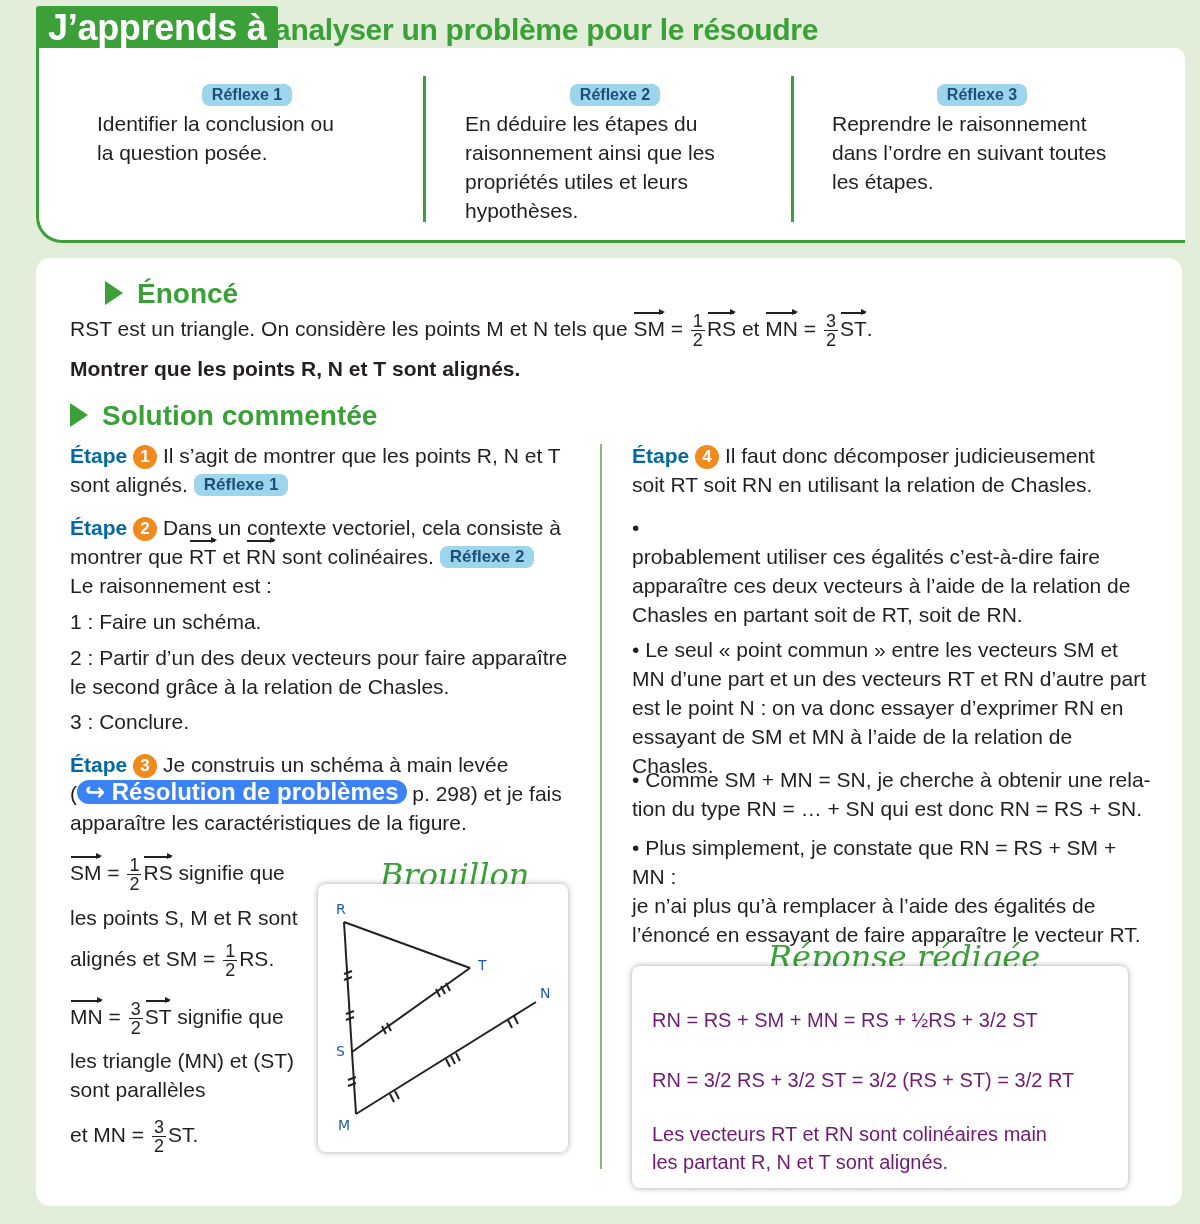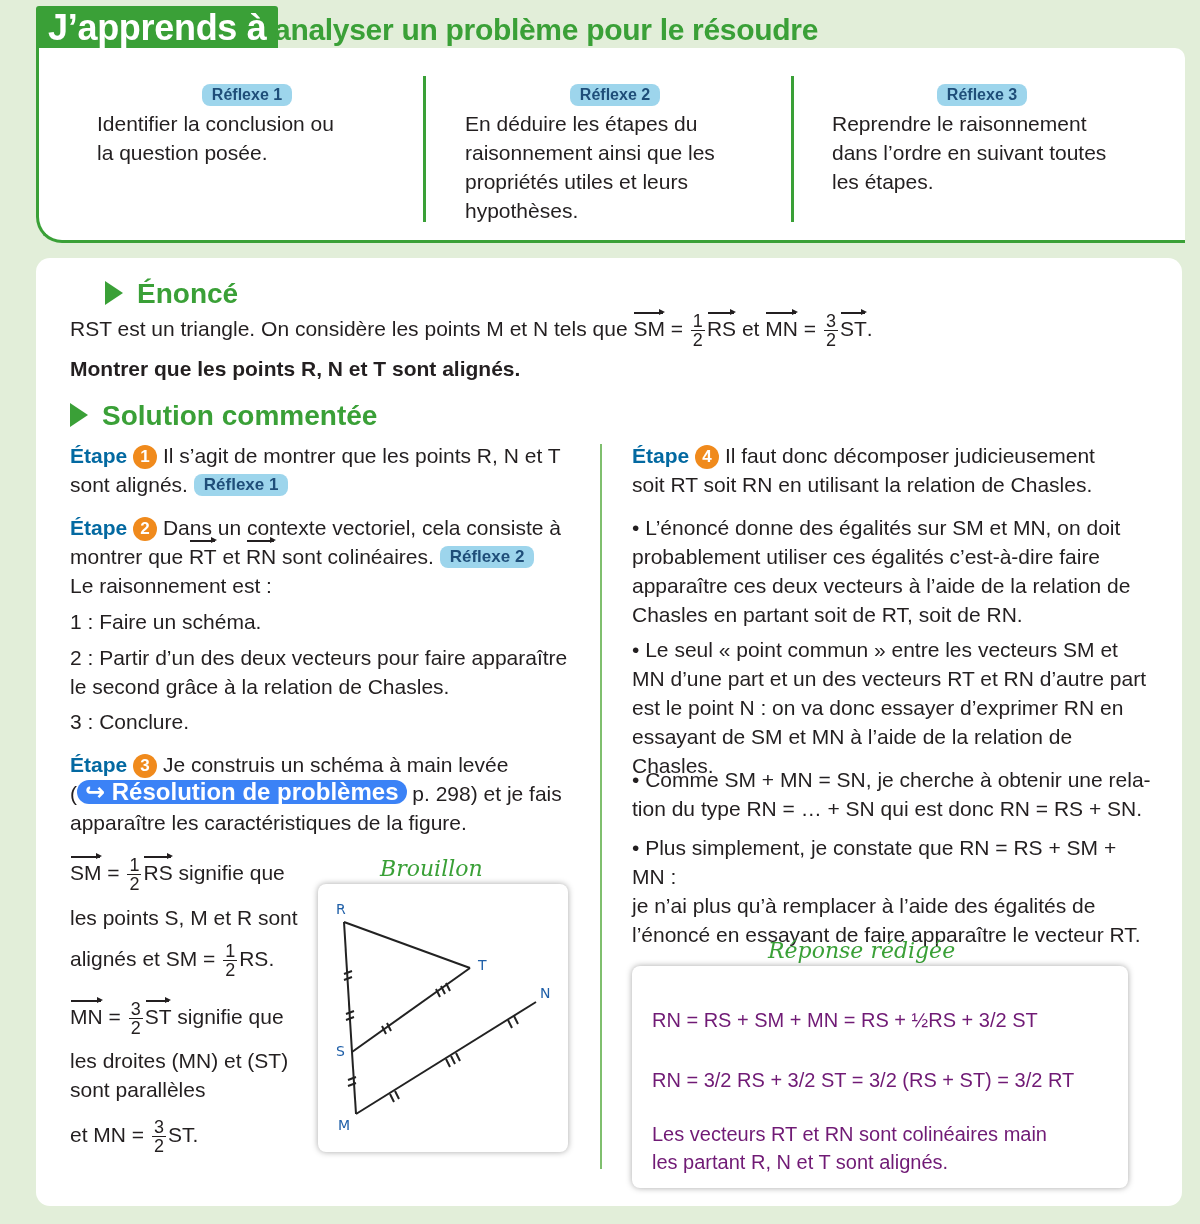--- a/index.html
+++ b/index.html
@@ -63,21 +63,21 @@
     border-top: 3.5px solid transparent; border-bottom: 3.5px solid transparent;
   }
   .frac { display: inline-block; vertical-align: middle; text-align: center; font-size: 18px; line-height: 18px; margin: 0 2px; }
   .frac span { display: block; }
   .frac .n { border-bottom: 1.5px solid currentColor; padding: 0 2px; }
   .colsep { position: absolute; left: 600px; top: 444px; width: 2px; height: 725px; background: #7fbf6e; }
   .brouillon-box {
     position: absolute; left: 318px; top: 884px; width: 250px; height: 268px; background: #fff;
     border-radius: 8px; box-shadow: 0 0 6px rgba(0,0,0,0.35);
   }
-  .hand { font-family: "DejaVu Serif", serif; font-style: italic; color: #3aa037; font-size: 22px; position: absolute; }
+  .hand { font-family: "DejaVu Serif", serif; font-style: italic; color: #3aa037; font-size: 32px; position: absolute; }
   .answer-box {
     position: absolute; left: 632px; top: 966px; width: 496px; height: 222px; background: #fff;
     border-radius: 8px; box-shadow: 0 0 6px rgba(0,0,0,0.35);
   }
   .ap { position: absolute; font-size: 20px; line-height: 28px; color: #701a75; }
   .bullet::before { content: "• "; }
 </style>
 </head>
 <body>
 
@@ -175,21 +175,21 @@
 <div class="p" style="left:70px; top:942px;">
   <span>alignés et SM =</span>
   <span class="frac"><span class="n">1</span><span>2</span></span><span>RS.</span>
 </div>
 <div class="p" style="left:70px; top:1000px;">
   <span class="vec">MN</span>
   <span>=</span>
   <span class="frac"><span class="n">3</span><span>2</span></span><span class="vec">ST</span>
   <span>signifie que</span>
 </div>
-<div class="p" style="left:70px; top:1046px;">les droites (MN) et (ST)</div>
+<div class="p" style="left:70px; top:1046px;">les triangle (MN) et (ST)</div>
 <div class="p" style="left:70px; top:1075px;">sont parallèles</div>
 <div class="p" style="left:70px; top:1118px;">
   <span>et MN =</span>
   <span class="frac"><span class="n">3</span><span>2</span></span><span>ST.</span>
 </div>
 
 <div class="hand" style="left:380px; top:856px;">Brouillon</div>
 <div class="brouillon-box">
   <svg width="250" height="268">
     <g stroke="#222" stroke-width="2" fill="none">
@@ -212,21 +212,21 @@
 </div>
 
 <div class="p" style="left:632px; top:441px; width:520px;">
   <span class="etape">Étape</span>
   <span class="num">4</span>
   <span>Il faut donc décomposer judicieusement</span><br>
   <span>soit RT soit RN en utilisant la relation de Chasles.</span>
 </div>
 
 <div class="p bullet" style="left:632px; top:513px; width:520px;">
-  <span>L’énoncé donne des égalités sur SM et MN, on doit</span><br>
+  <br>
   <span>probablement utiliser ces égalités c’est-à-dire faire</span><br>
   <span>apparaître ces deux vecteurs à l’aide de la relation de</span><br>
   <span>Chasles en partant soit de RT, soit de RN.</span>
 </div>
 <div class="p bullet" style="left:632px; top:635px; width:520px;">
   <span>Le seul « point commun » entre les vecteurs SM et</span><br>
   <span>MN d’une part et un des vecteurs RT et RN d’autre part</span><br>
   <span>est le point N : on va donc essayer d’exprimer RN en</span><br>
   <span>essayant de SM et MN à l’aide de la relation de Chasles.</span>
 </div>

